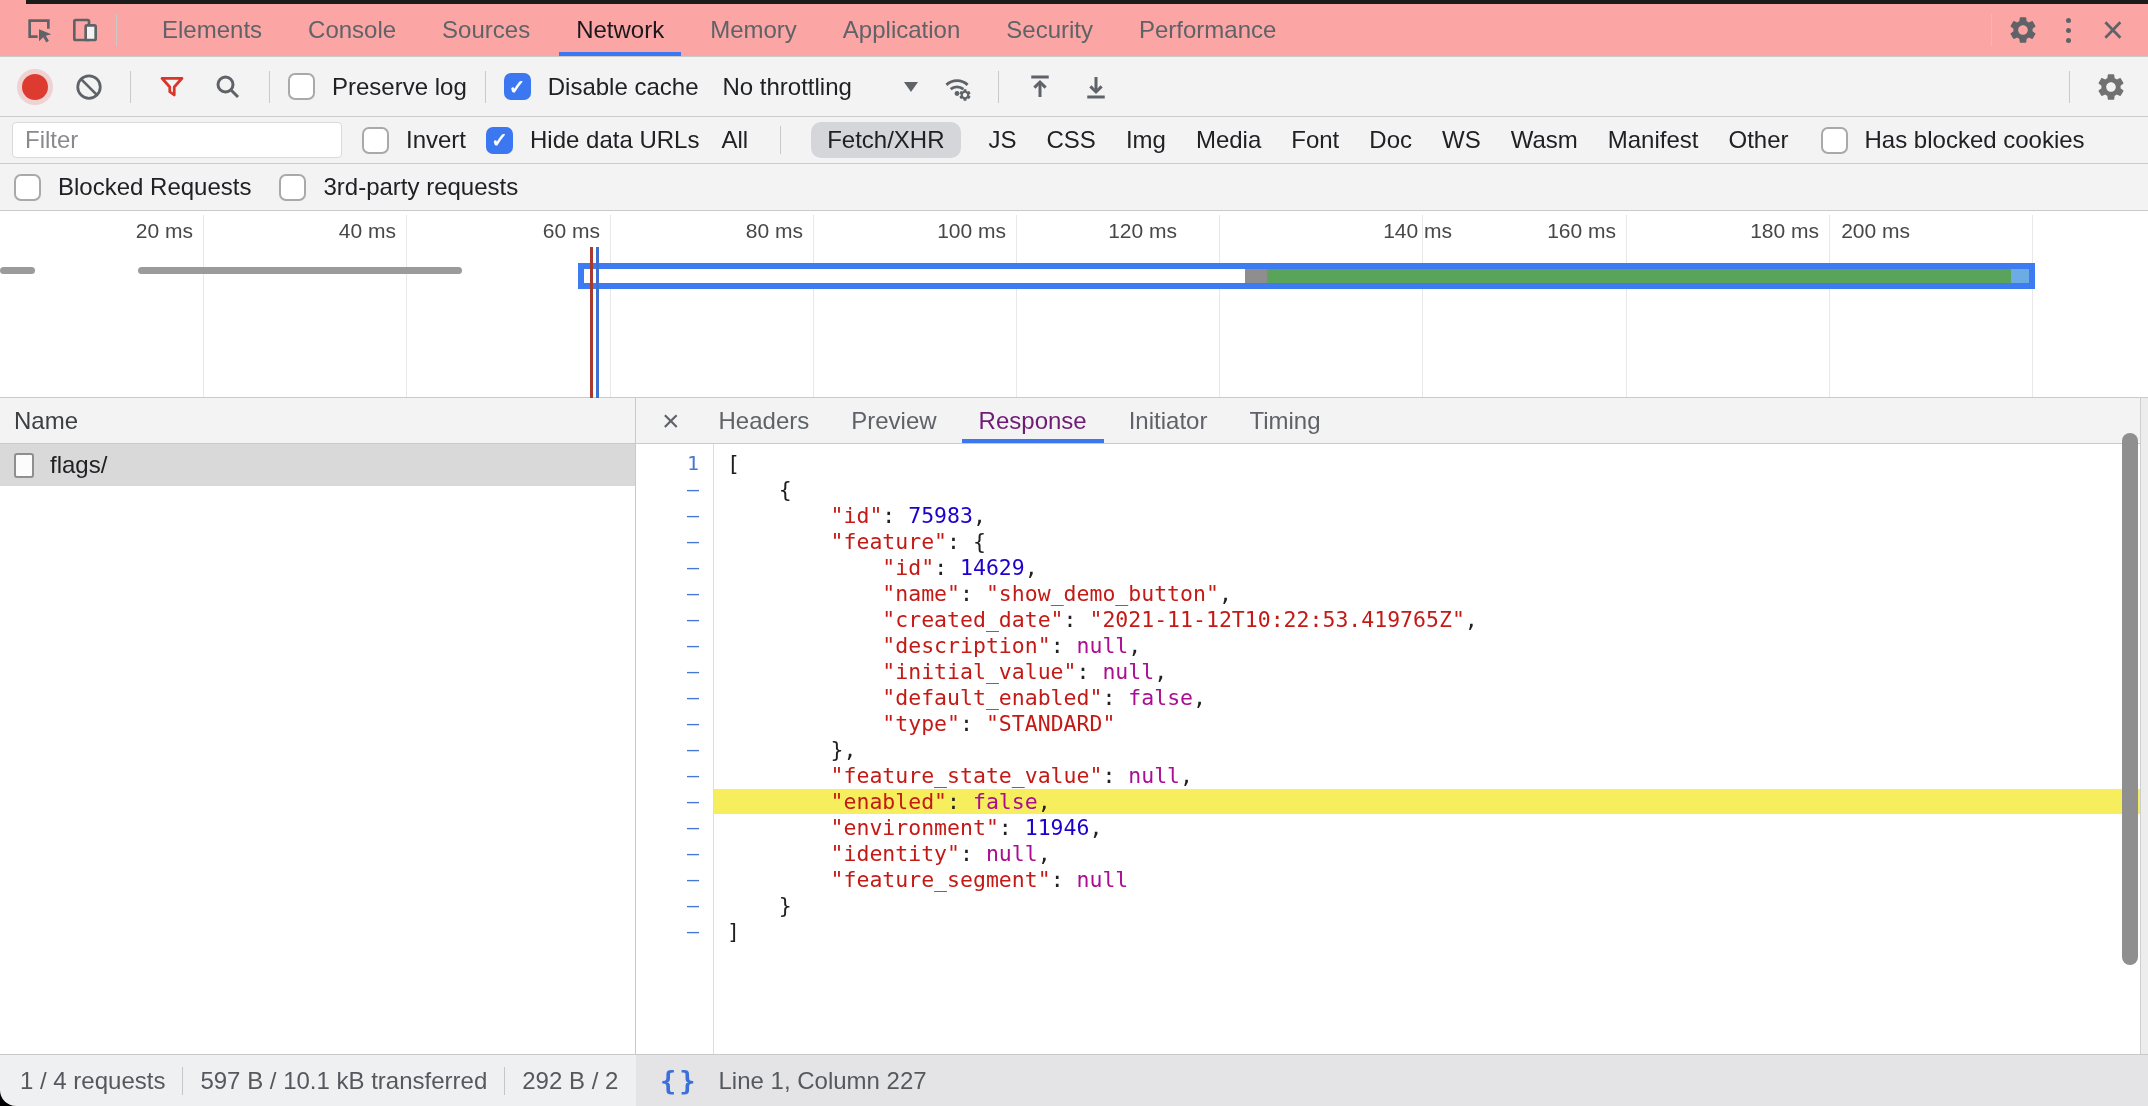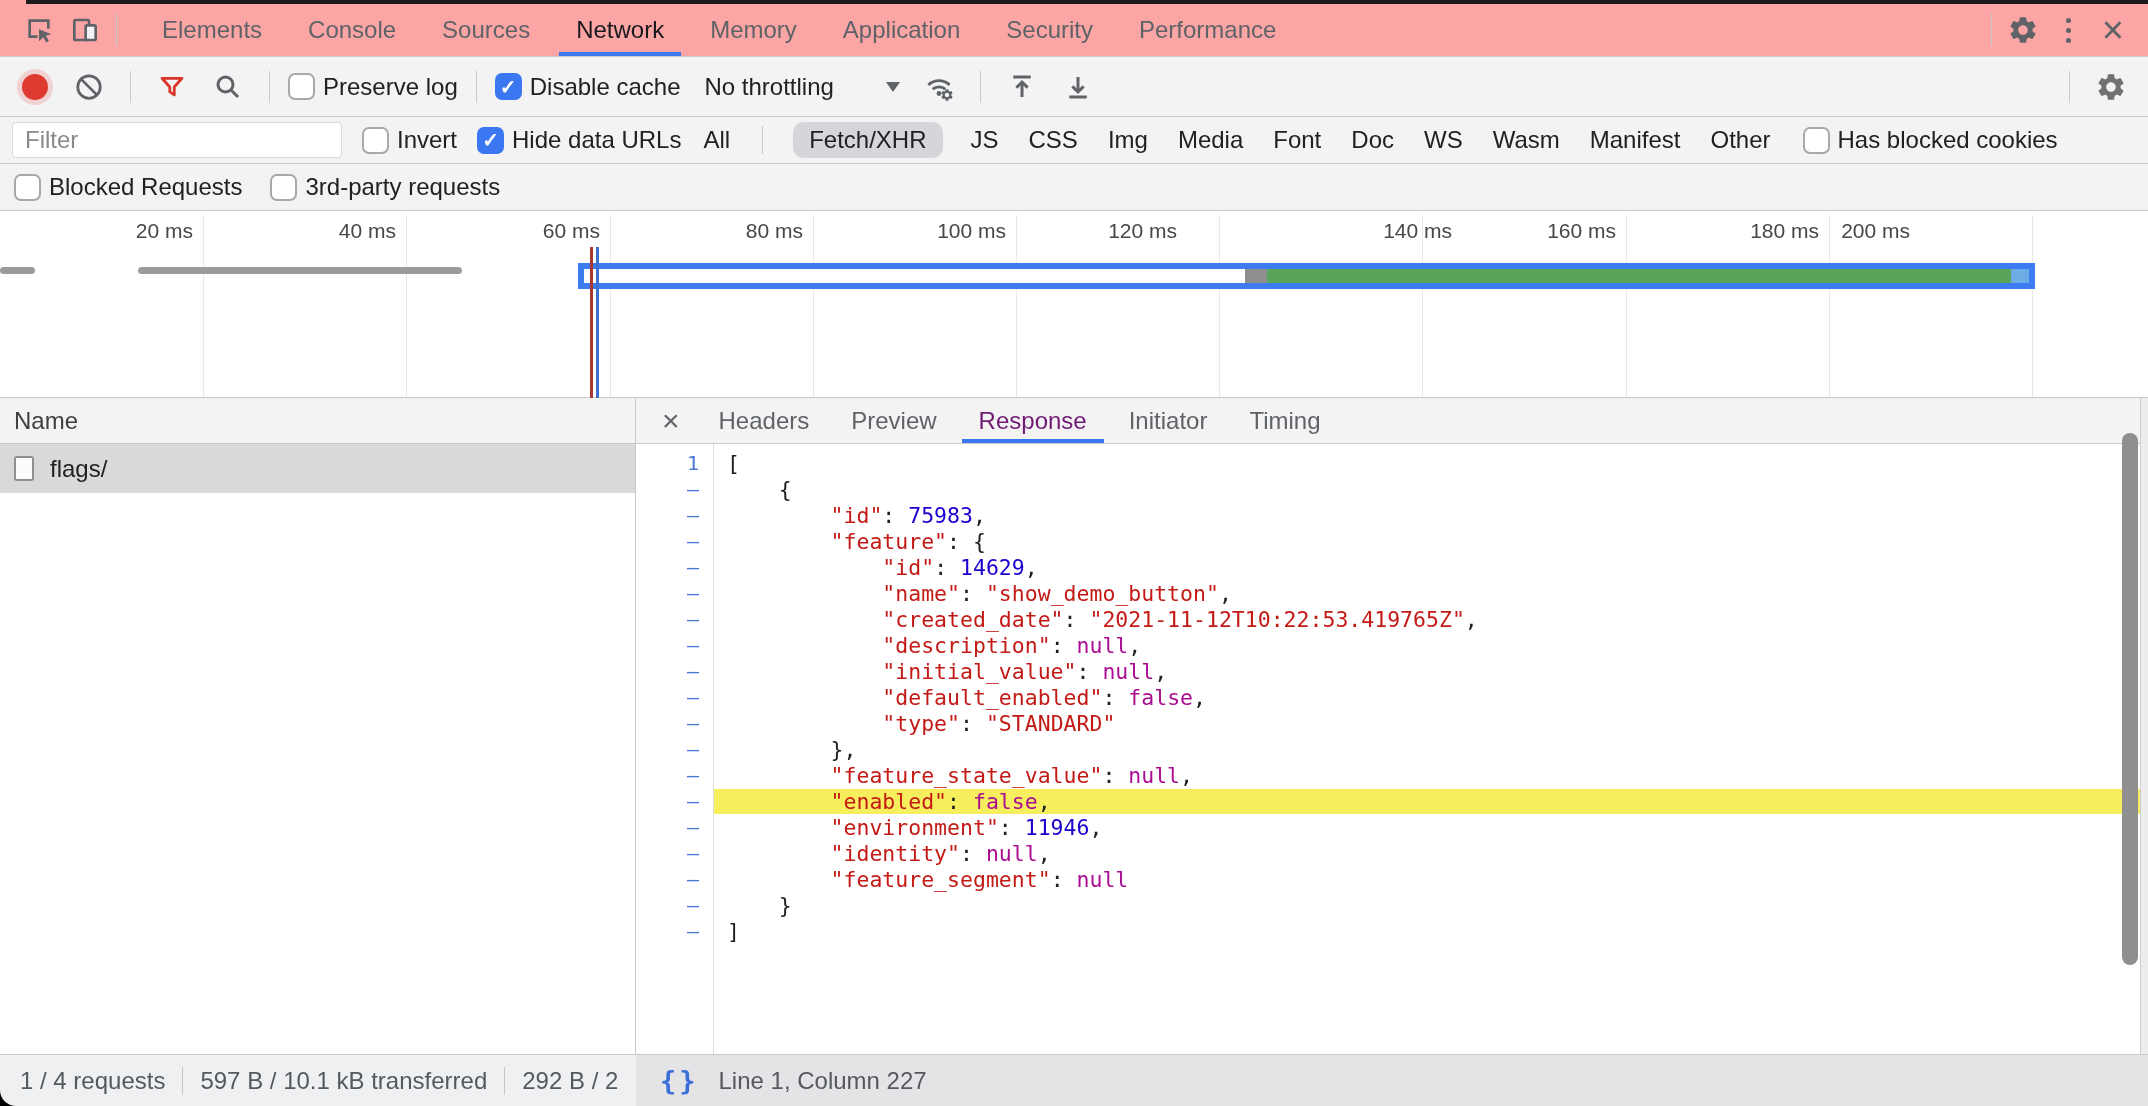--- a/index.html
+++ b/index.html
@@ -21,21 +21,21 @@
   .tab.selected::after{content:"";position:absolute;left:6px;right:6px;bottom:0;height:4px;background:#3b77f0;}
   #tabbar-right{margin-left:auto;display:flex;align-items:center;padding-right:14px;}
   .kebab{display:flex;flex-direction:column;gap:5px;align-items:center;}
   .kebab i{width:5px;height:5px;border-radius:50%;background:#5f6368;}
   .close-x{font-size:38px;color:#5f6368;line-height:1;padding:0 10px;}
 
   
   #toolbar{top:57px;height:60px;background:#f3f3f4;border-bottom:1px solid #cacaca;
            display:flex;align-items:center;padding:0 14px;gap:10px;}
   .rec-dot{width:26px;height:26px;border-radius:50%;background:#de3b30;box-shadow:0 0 0 5px rgba(222,59,48,.18);margin:0 8px;flex:none;}
-  .cb{display:flex;align-items:center;gap:8px;flex:none;}
+  .cb{display:flex;align-items:center;gap:17px;flex:none;}
   .cb .box{width:27px;height:27px;box-sizing:border-box;border:2px solid #a9a9a9;border-radius:7px;background:#fff;flex:none;
            display:flex;align-items:center;justify-content:center;}
   .cb .box.checked{border:none;background:#3b77f0;}
   .cb .box.checked::after{content:"✓";color:#fff;font-size:20px;font-weight:bold;line-height:1;}
   .cb .lbl{white-space:nowrap;color:#202124;}
   .caret{width:0;height:0;border-left:7px solid transparent;border-right:7px solid transparent;border-top:10px solid #5f6368;margin:0 6px;}
   .throttle-lbl{margin-left:14px;white-space:nowrap;}
   #toolbar .spacer{flex:1;}
 
   
@@ -60,21 +60,21 @@
   .reqbar{position:absolute;top:52px;height:26px;box-sizing:border-box;border:6px solid #3c7bf2;
           display:flex;overflow:hidden;background:#fff;}
   .reqbar .seg{height:100%;flex:none;}
   .event-line{position:absolute;top:36px;height:151px;width:3px;}
 
   
   #main{top:398px;height:656px;display:flex;}
   #left-pane{width:636px;box-sizing:border-box;border-right:1px solid #c9c9c9;display:flex;flex-direction:column;background:#fff;}
   .pane-header{height:46px;box-sizing:border-box;background:#f3f3f4;border-bottom:1px solid #cacaca;
                display:flex;align-items:center;padding-left:14px;color:#3c4043;flex:none;}
-  .request-row{height:49px;display:flex;align-items:center;gap:16px;padding-left:14px;flex:none;}
+  .request-row{height:42px;display:flex;align-items:center;gap:16px;padding-left:14px;flex:none;}
   .request-row.selected{background:#d9d9d9;}
   .file-ico{width:20px;height:25px;box-sizing:border-box;border:2px solid #8f8f8f;border-radius:3px;background:#fcfcfc;flex:none;}
 
   #right-pane{flex:1;display:flex;flex-direction:column;position:relative;background:#fff;}
   #detail-tabs{height:46px;box-sizing:border-box;background:#f3f3f4;border-bottom:1px solid #cacaca;
                display:flex;align-items:center;padding-left:18px;flex:none;}
   #detail-close{font-size:30px;color:#5f6368;padding:0 8px;margin-right:10px;line-height:1;}
   .dtab{position:relative;display:flex;align-items:center;height:100%;padding:0 21px;color:#5f6368;}
   .dtab.selected{color:#701a75;}
   .dtab.selected::after{content:"";position:absolute;left:4px;right:4px;bottom:0;height:4px;background:#3b77f0;}

